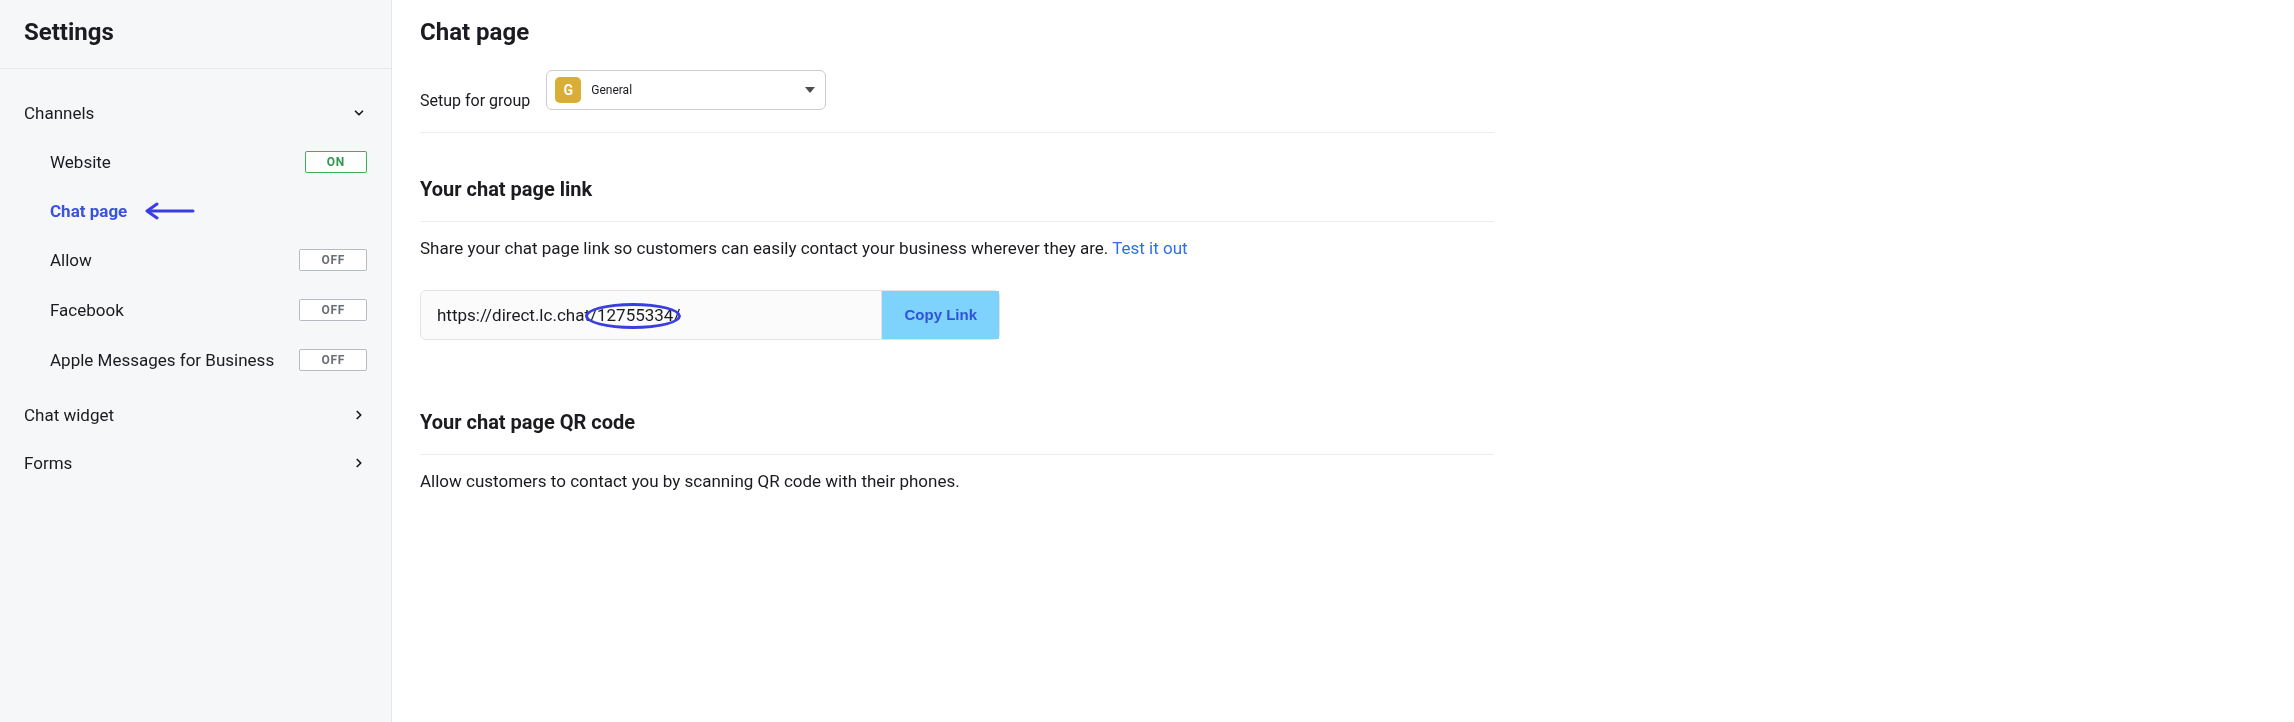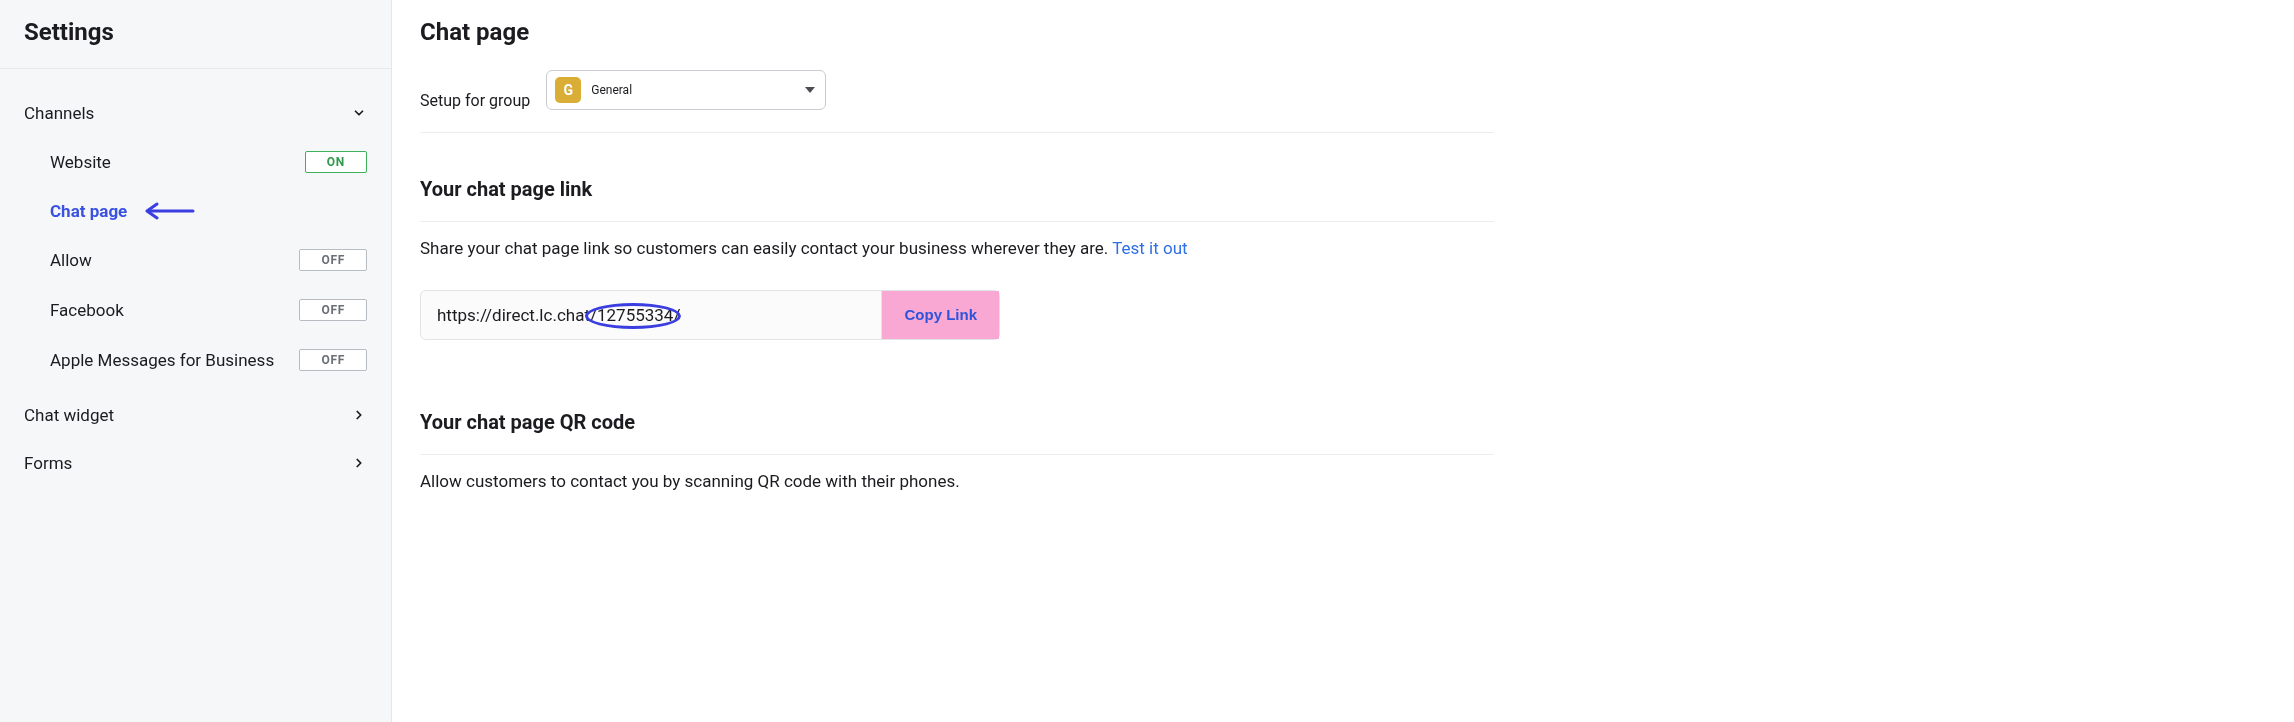--- a/index.html
+++ b/index.html
@@ -186,21 +186,21 @@
     overflow: hidden;
     text-overflow: ellipsis;
     position: relative;
     border-right: 1px solid #e1e3e6;
   }
   .copy-btn {
     display: inline-flex;
     align-items: center;
     justify-content: center;
     padding: 0 22px;
-    background: #f9a8d4;
+    background: #7dd3fc;
     color: #2f54d9;
     font-weight: 600;
     font-size: 15px;
     cursor: pointer;
     border: none;
   }
   .highlight-ellipse {
     position: absolute;
     width: 96px;
     height: 26px;

